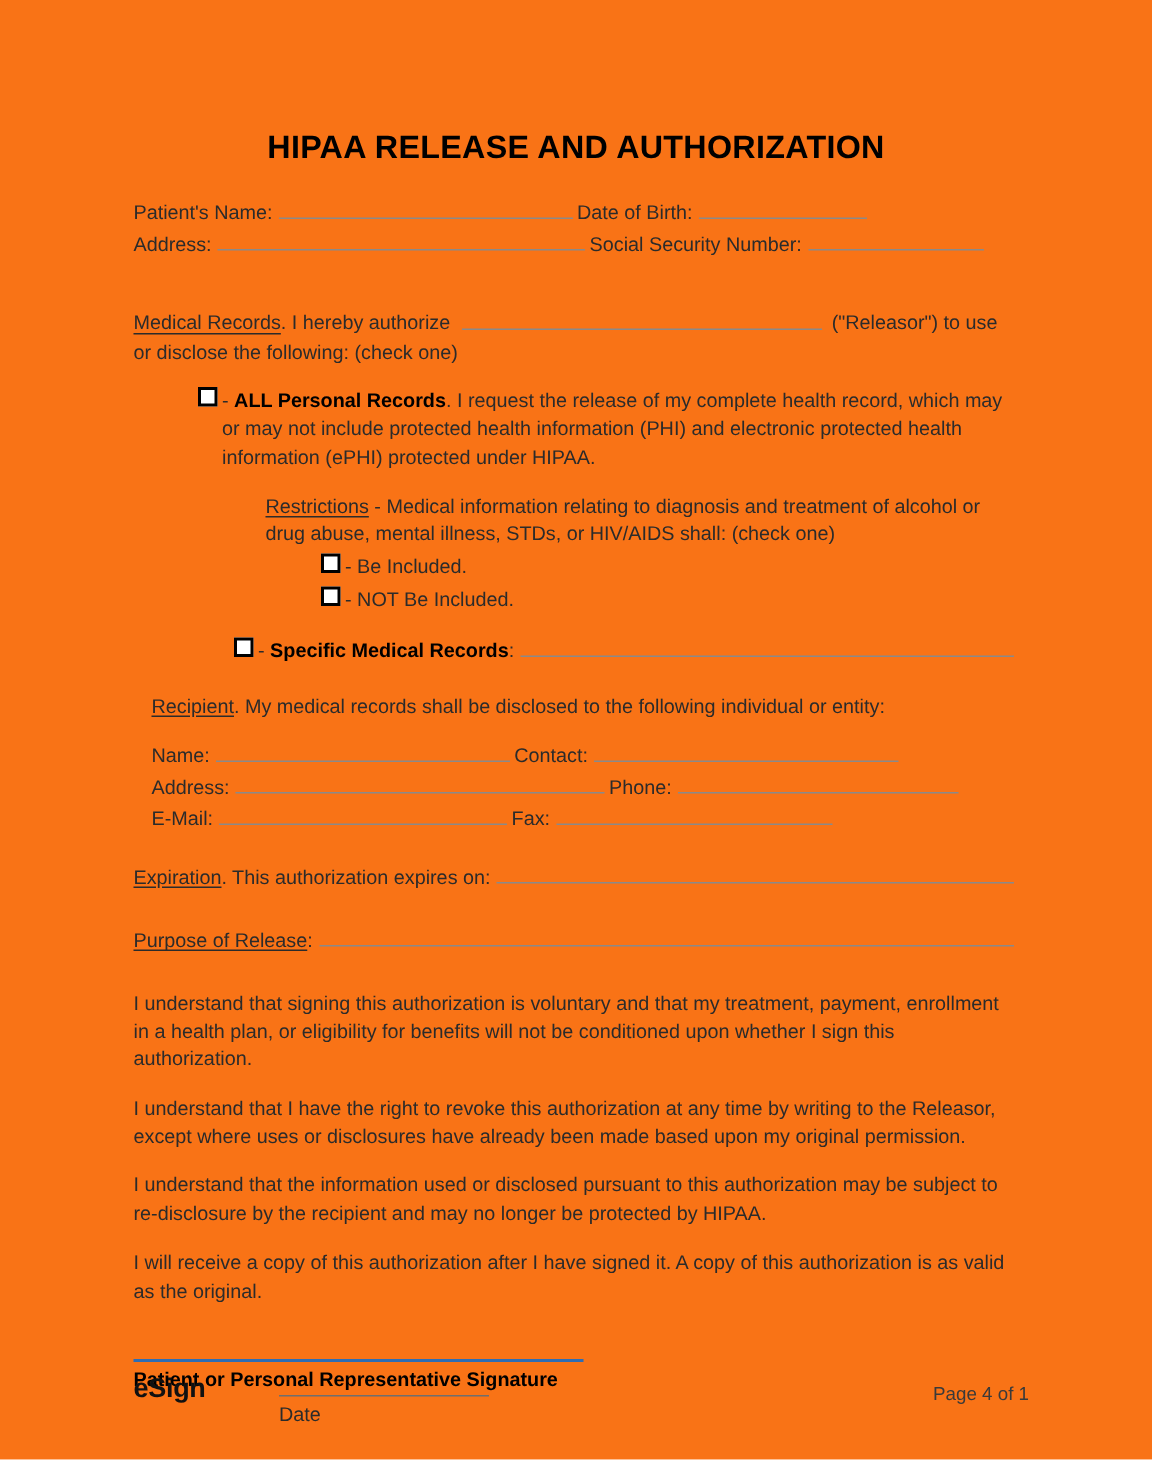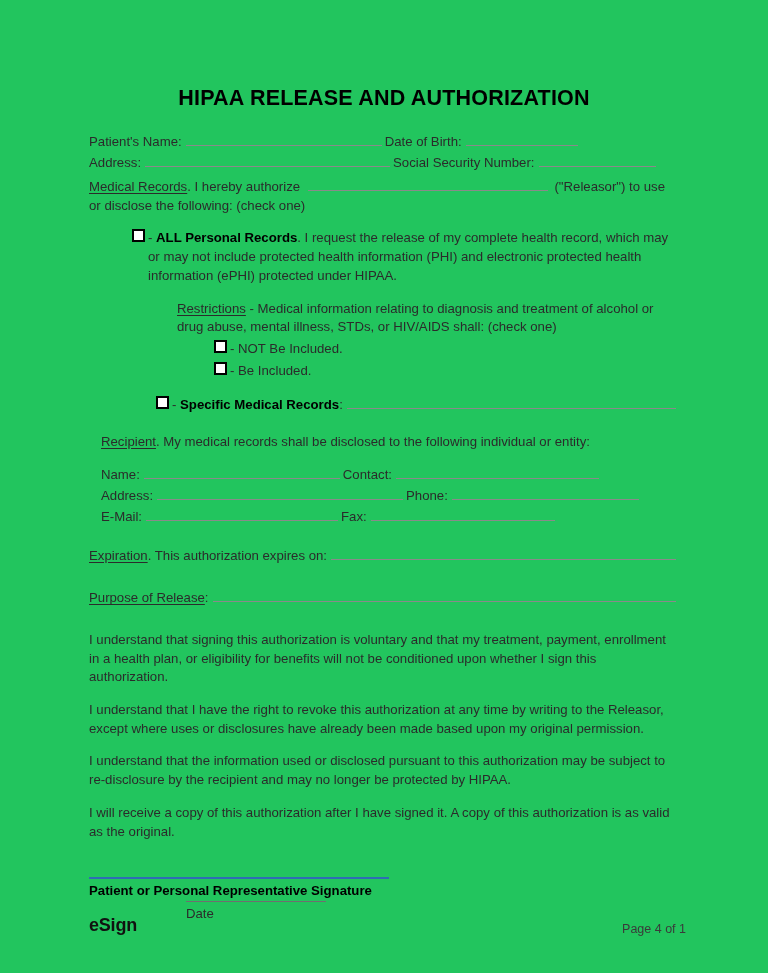--- a/index.html
+++ b/index.html
@@ -11,21 +11,21 @@
     width: 768px;
     height: 973px;
     font-family: "Liberation Sans", sans-serif;
     color: #1a1a1a;
     -webkit-font-smoothing: none;
   }
   .page {
     position: relative;
     width: 768px;
     height: 973px;
-    background: #22c55e;
+    background: #f97316;
     box-sizing: border-box;
     padding: 0 89px 0 89px;
     overflow: hidden;
   }
 
   
   .doc-title {
     text-align: center;
     font-size: 21.5px;
     font-weight: bold;
@@ -55,21 +55,21 @@
   .fill {
     display: inline-block;
     border-bottom: 1.6px solid #8a8a8a;
     height: 0.95em;
     margin: 0 3px 0 4px;
     flex: 0 0 auto;
   }
   .fill.grow { flex: 1 1 auto; }
 
   
-  .block { margin-top: 4px; }
+  .block { margin-top: 33px; }
   .para {
     font-size: 13.2px;
     line-height: 1.42;
     color: #2b2b2b;
     margin: 0;
   }
   .para + .para { margin-top: 14px; }
 
   .hanging { margin-top: 14px; }
 
@@ -208,29 +208,29 @@
     </div>
 
     <div class="para ind2" style="margin-top:14px;">
       <span class="lbl-u">Restrictions</span><span> - Medical information relating to diagnosis and treatment of alcohol or drug abuse, mental illness, STDs, or HIV/AIDS shall: (check one)</span>
     </div>
 
     <div class="cb-row ind3" style="margin-top:3px;">
       <span class="cb"></span>
       <span class="cb-body">
         <span>-</span>
-        <span>NOT Be Included.</span>
+        <span>Be Included.</span>
       </span>
     </div>
 
     <div class="cb-row ind3" style="margin-top:3px;">
       <span class="cb"></span>
       <span class="cb-body">
         <span>-</span>
-        <span>Be Included.</span>
+        <span>NOT Be Included.</span>
       </span>
     </div>
 
     <div class="cb-line-row ind1" style="margin-top:15px;padding-left:24px;">
       <span class="cb"></span>
       <span class="cb-body" style="flex:0 0 auto;">
         <span>-</span>
         <span class="b">Specific Medical Records</span><span>:</span>
       </span>
       <span class="fill grow"></span>

